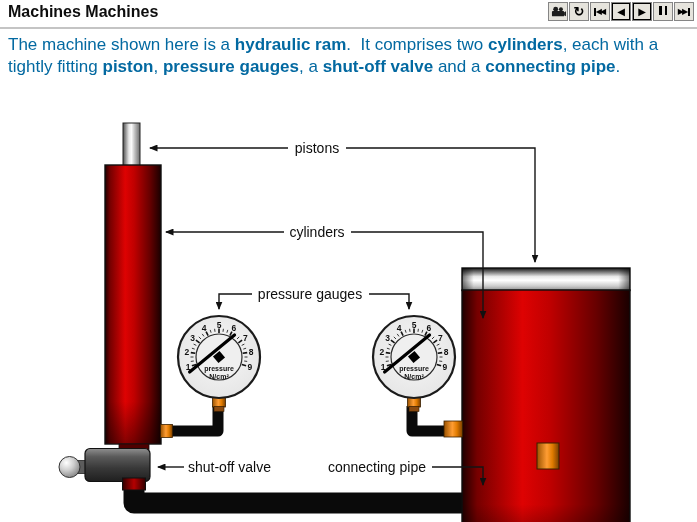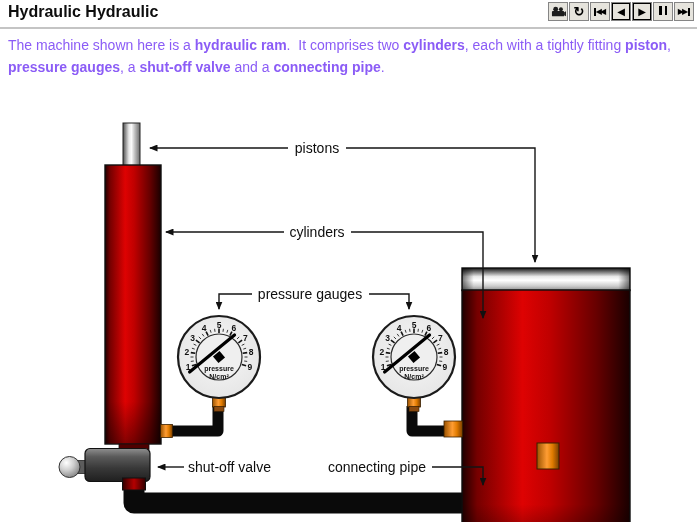--- a/index.html
+++ b/index.html
@@ -13,32 +13,32 @@
   .tbtn{width:20px;height:19px;background:#e6e4dd;border:1px solid #858585;box-sizing:border-box;
         display:flex;align-items:center;justify-content:center;font-size:10px;color:#000;padding:0;}
   .tbtn.focus{box-shadow:inset 0 0 0 1px #000;}
   .tbtn .glyph{line-height:1;}
   .tbtn .refresh{font-size:13px;font-weight:bold;}
   .tri2{font-size:8px;letter-spacing:-2px;line-height:1;margin-right:2px;}
   .tri1{font-size:10px;line-height:1;}
   .vbar{display:inline-block;width:2px;height:8px;background:#000;}
   .pbars i{display:inline-block;width:2.5px;height:9px;background:#000;margin:0 1.5px;}
   
-  .para{position:absolute;left:8px;top:34px;width:684px;margin:0;font-size:14px;line-height:22px;color:#8b5cf6;}
+  .para{position:absolute;left:8px;top:34px;width:684px;margin:0;font-size:17px;line-height:22px;color:#0369a1;}
   .para b{font-weight:bold;}
   
   .diagram{position:absolute;left:0;top:100px;}
   svg text{font-family:"Liberation Sans",sans-serif;}
 </style>
 </head>
 <body>
 
 <div class="page">
 
-  <h1 class="title">Hydraulic Hydraulic</h1>
+  <h1 class="title">Machines Machines</h1>
 
   <div class="toolbar">
     <button class="tbtn">
       <svg width="15" height="12" viewBox="0 0 16 12">
         <circle cx="5" cy="3" r="2.6" fill="#1c1c1c"></circle>
         <circle cx="10.6" cy="3" r="2.1" fill="#1c1c1c"></circle>
         <rect x="1" y="5" width="13" height="5.6" rx="1" fill="#1c1c1c"></rect>
         <path d="M14,6.2 L16,5.2 L16,10.4 L14,9.4 Z" fill="#1c1c1c"></path>
       </svg>
     </button>

